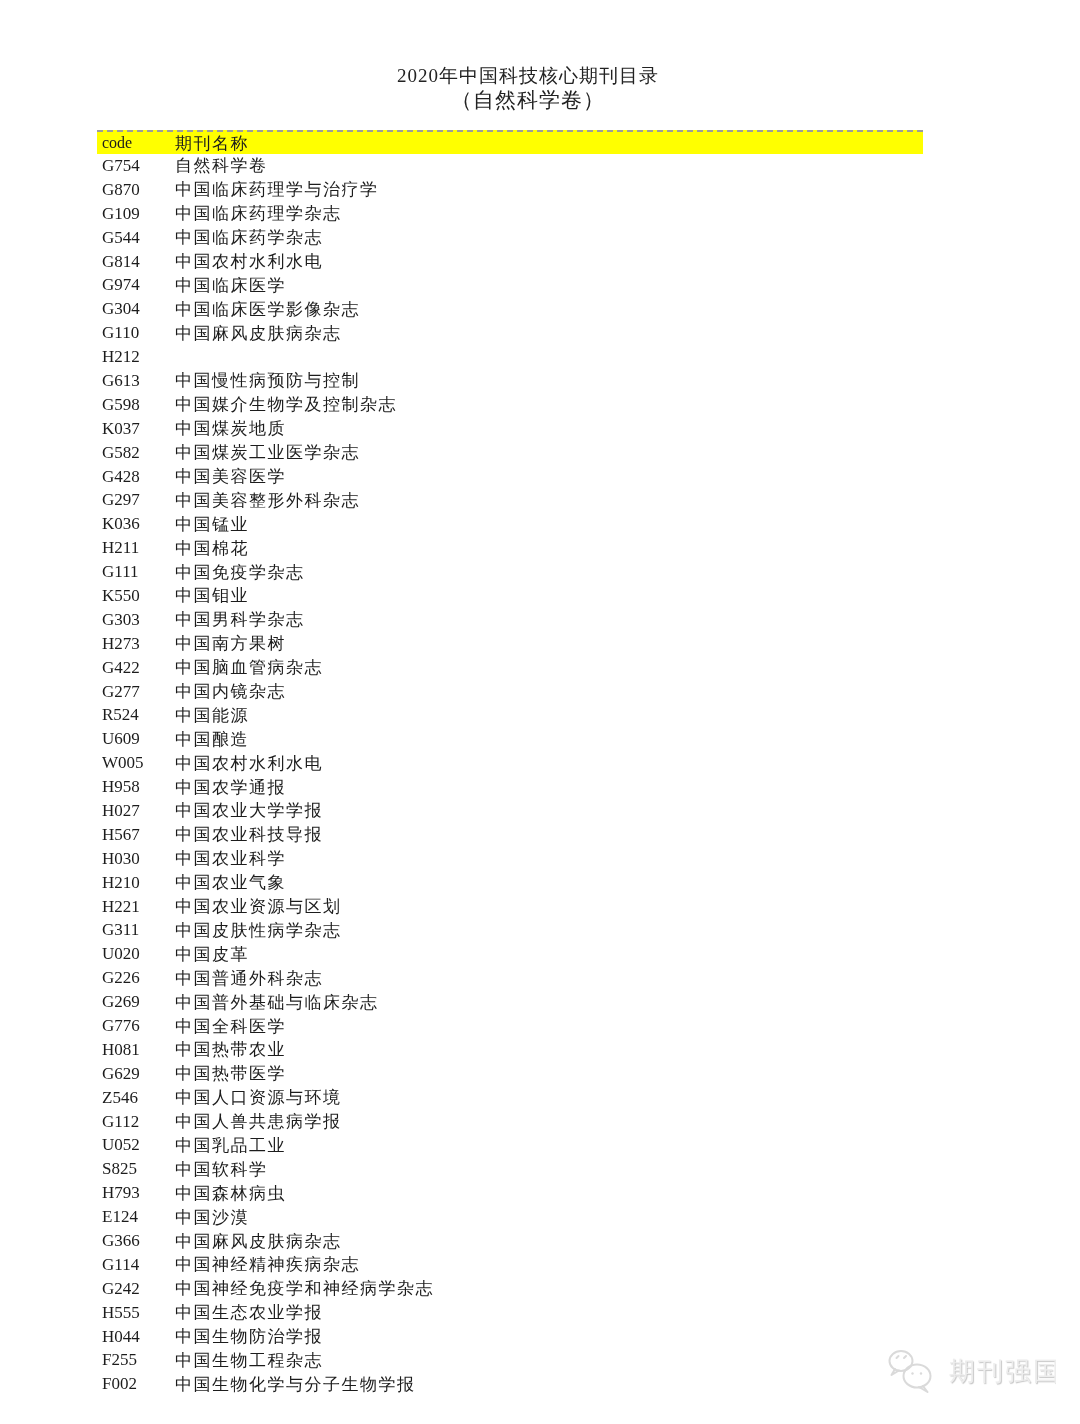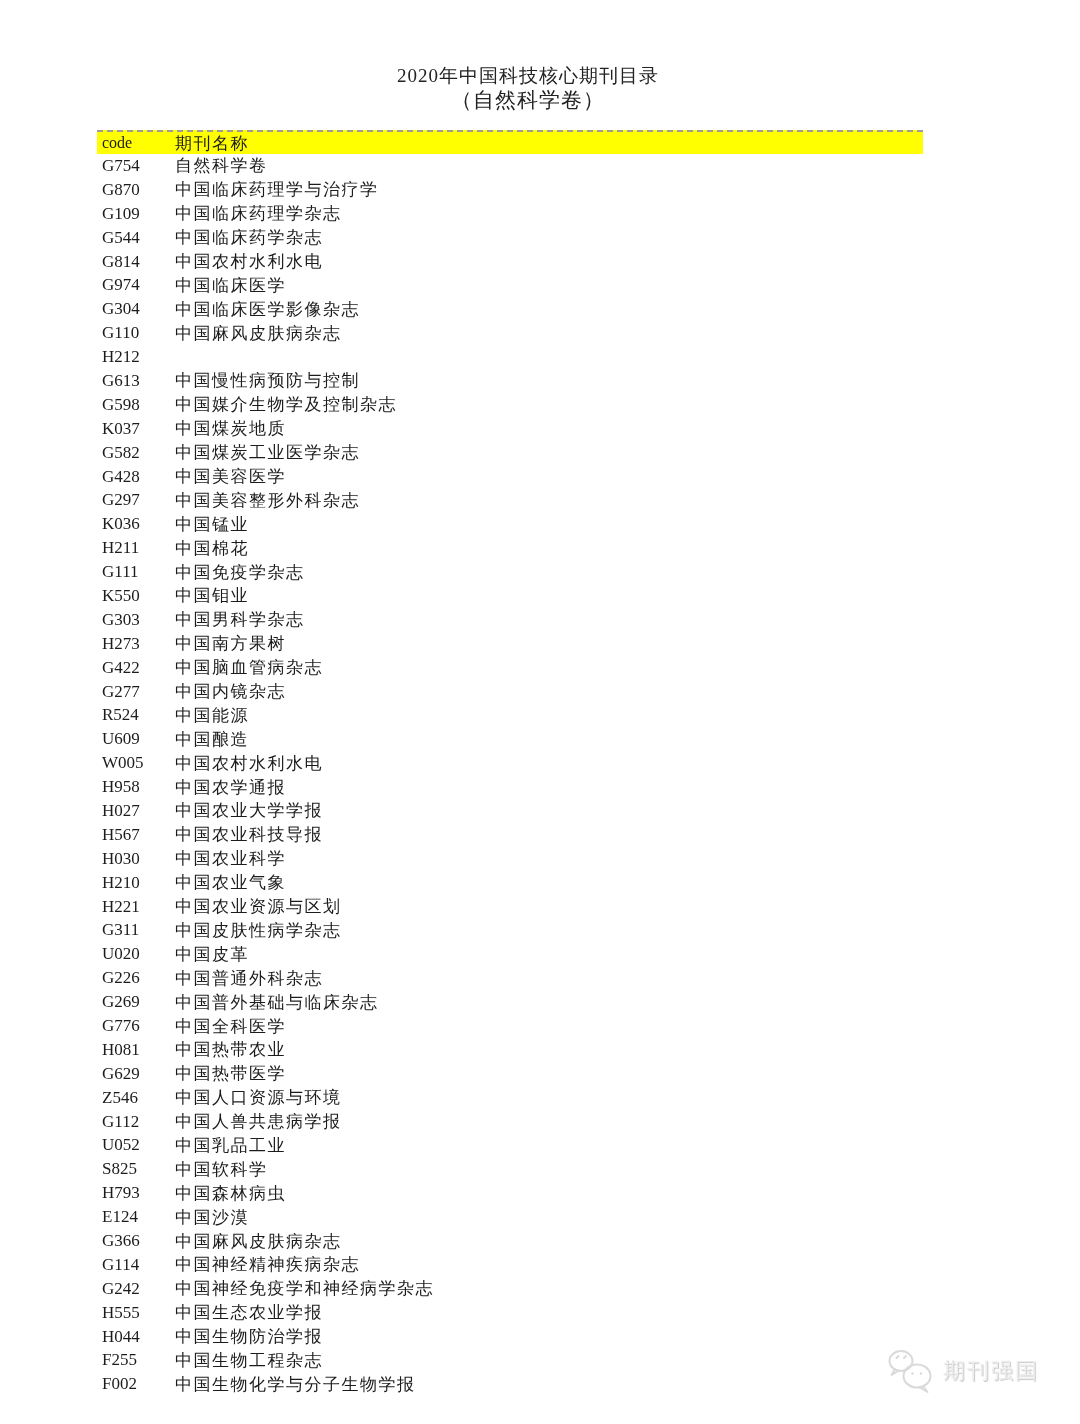--- a/index.html
+++ b/index.html
@@ -72,23 +72,23 @@
     display: flex;
     align-items: center;
     font-size: 17px;
   }
   .watermark {
     position: absolute;
     left: 884px;
     top: 1346px;
     display: flex;
     align-items: center;
-    gap: 5px;
+    gap: 11px;
     color: #ededed;
-    font-size: 22px;
+    font-size: 26px;
     letter-spacing: 2px;
     text-shadow: 1px 1px 1px #c6c6c6, -1px -1px 1px #ffffff;
     white-space: nowrap;
     user-select: none;
   }
   .watermark svg {
     display: block;
     opacity: 0.85;
   }
 </style>

